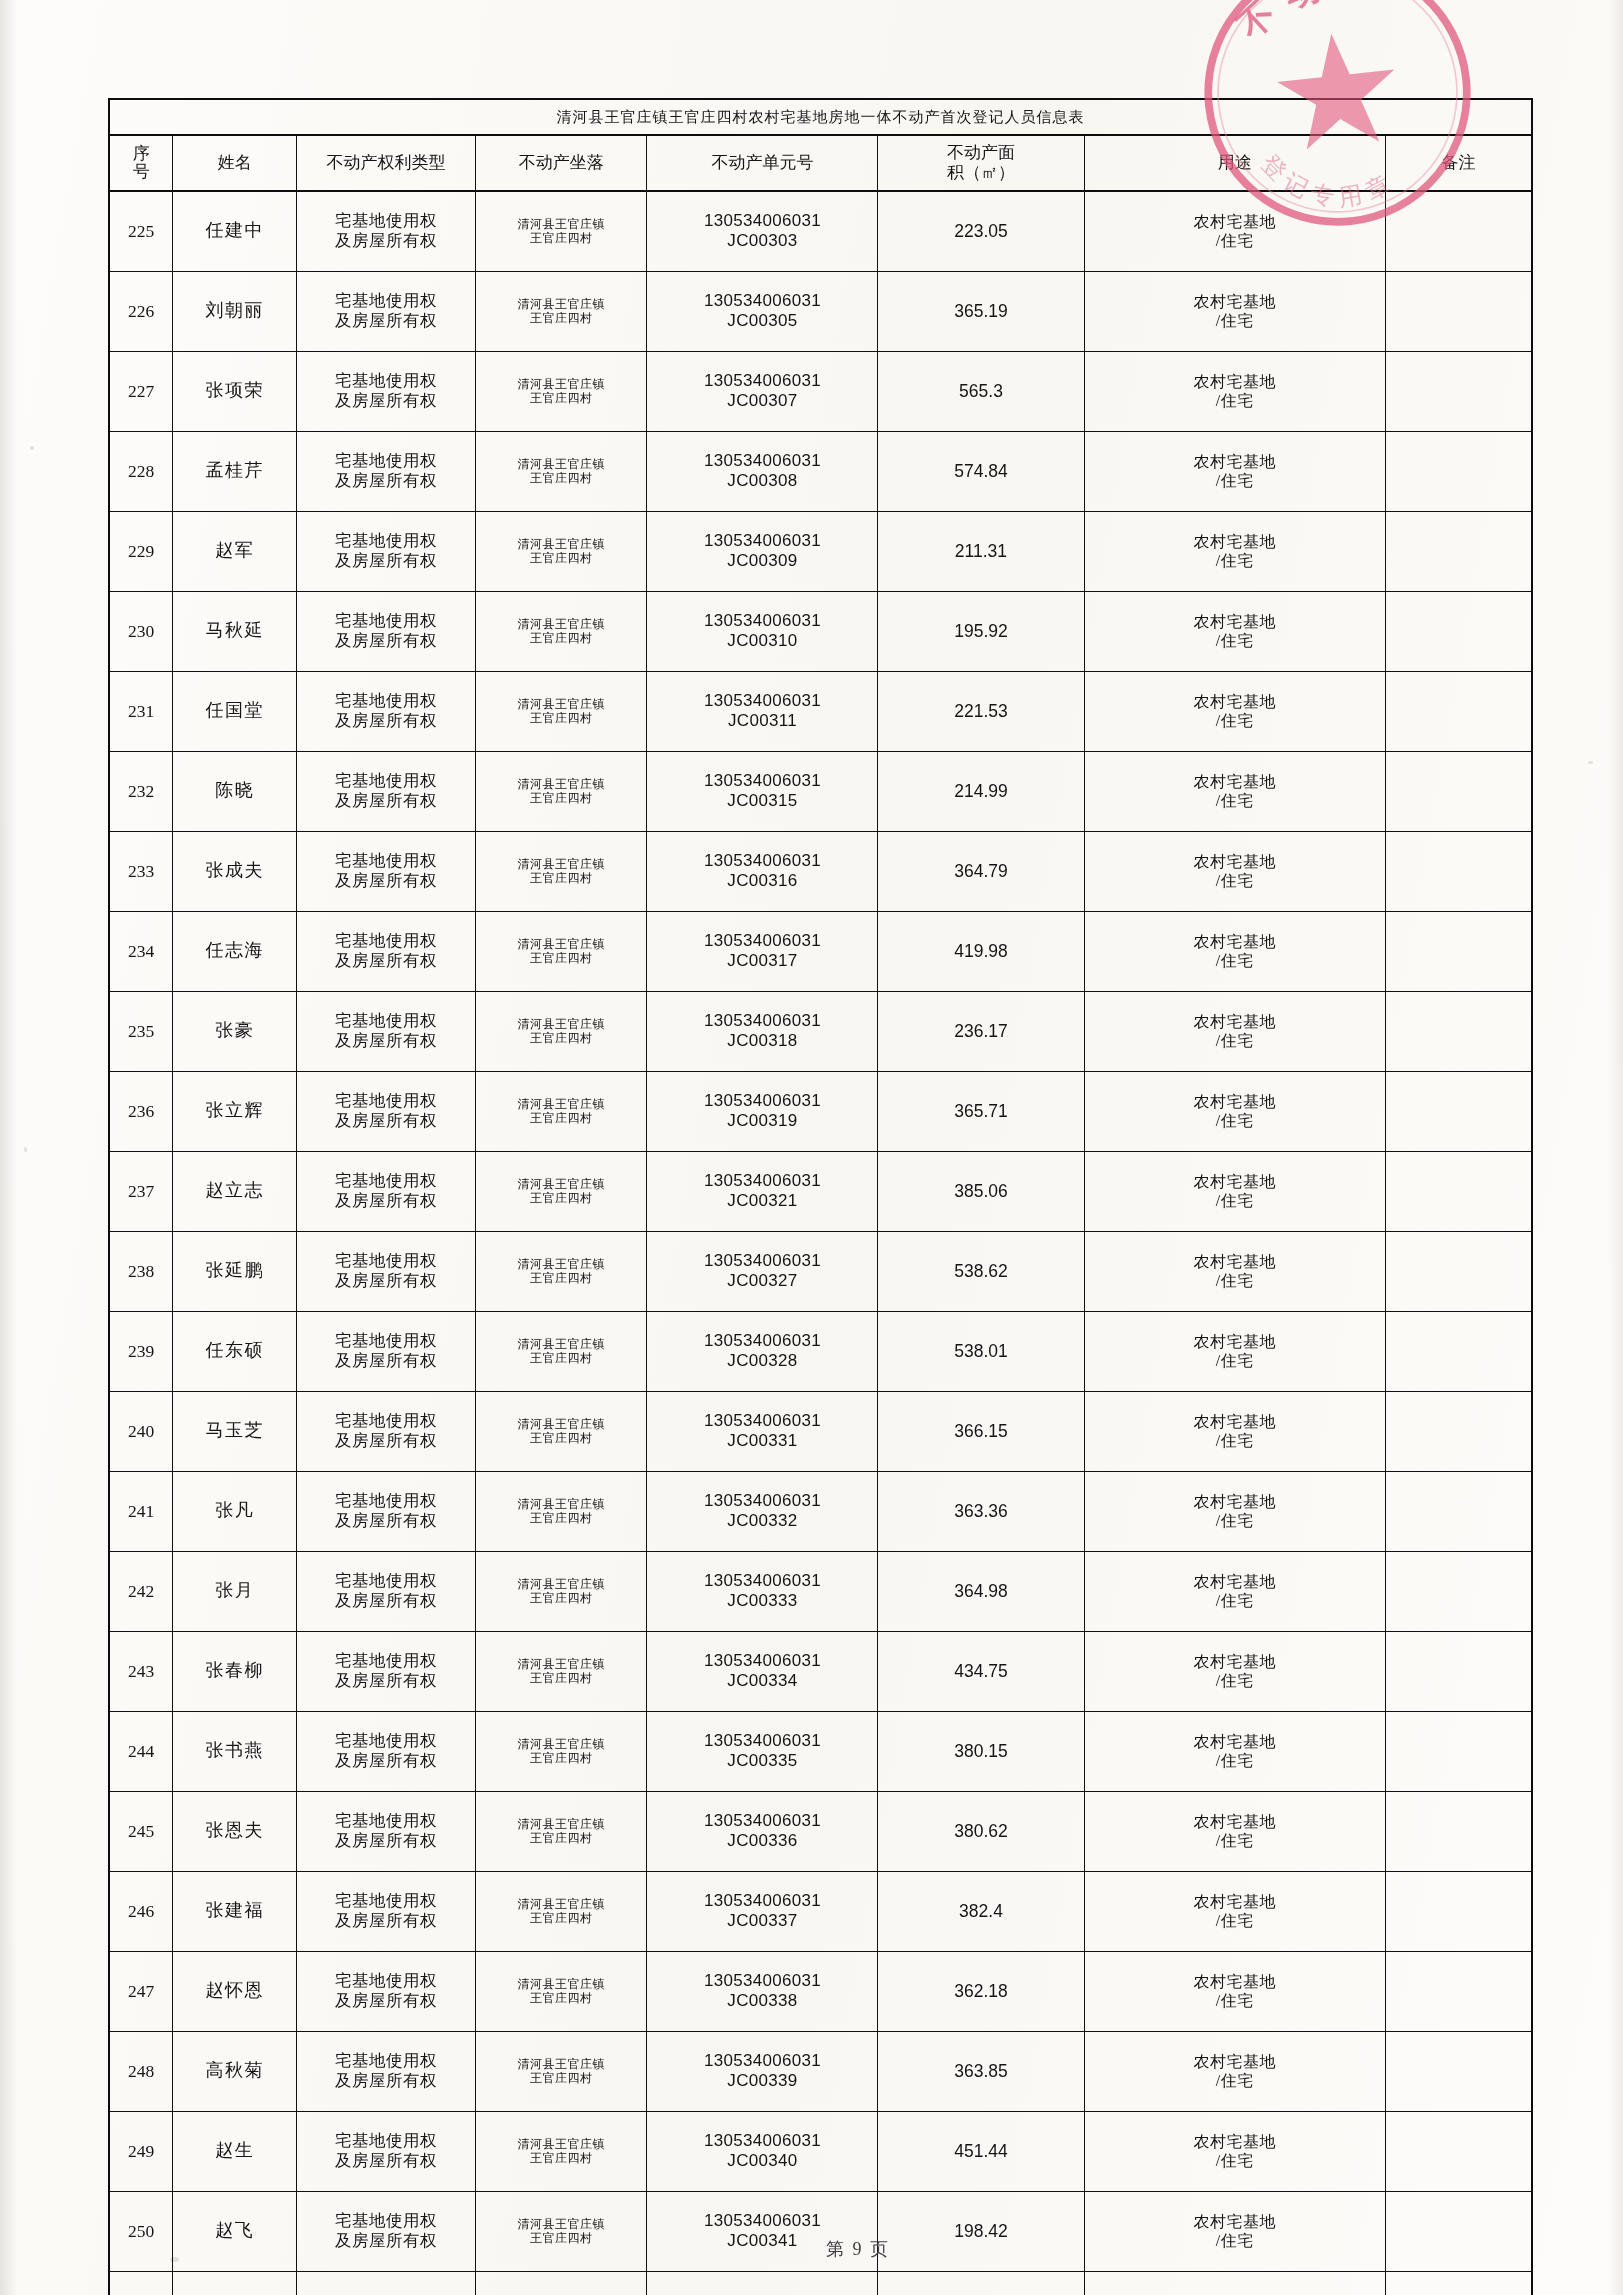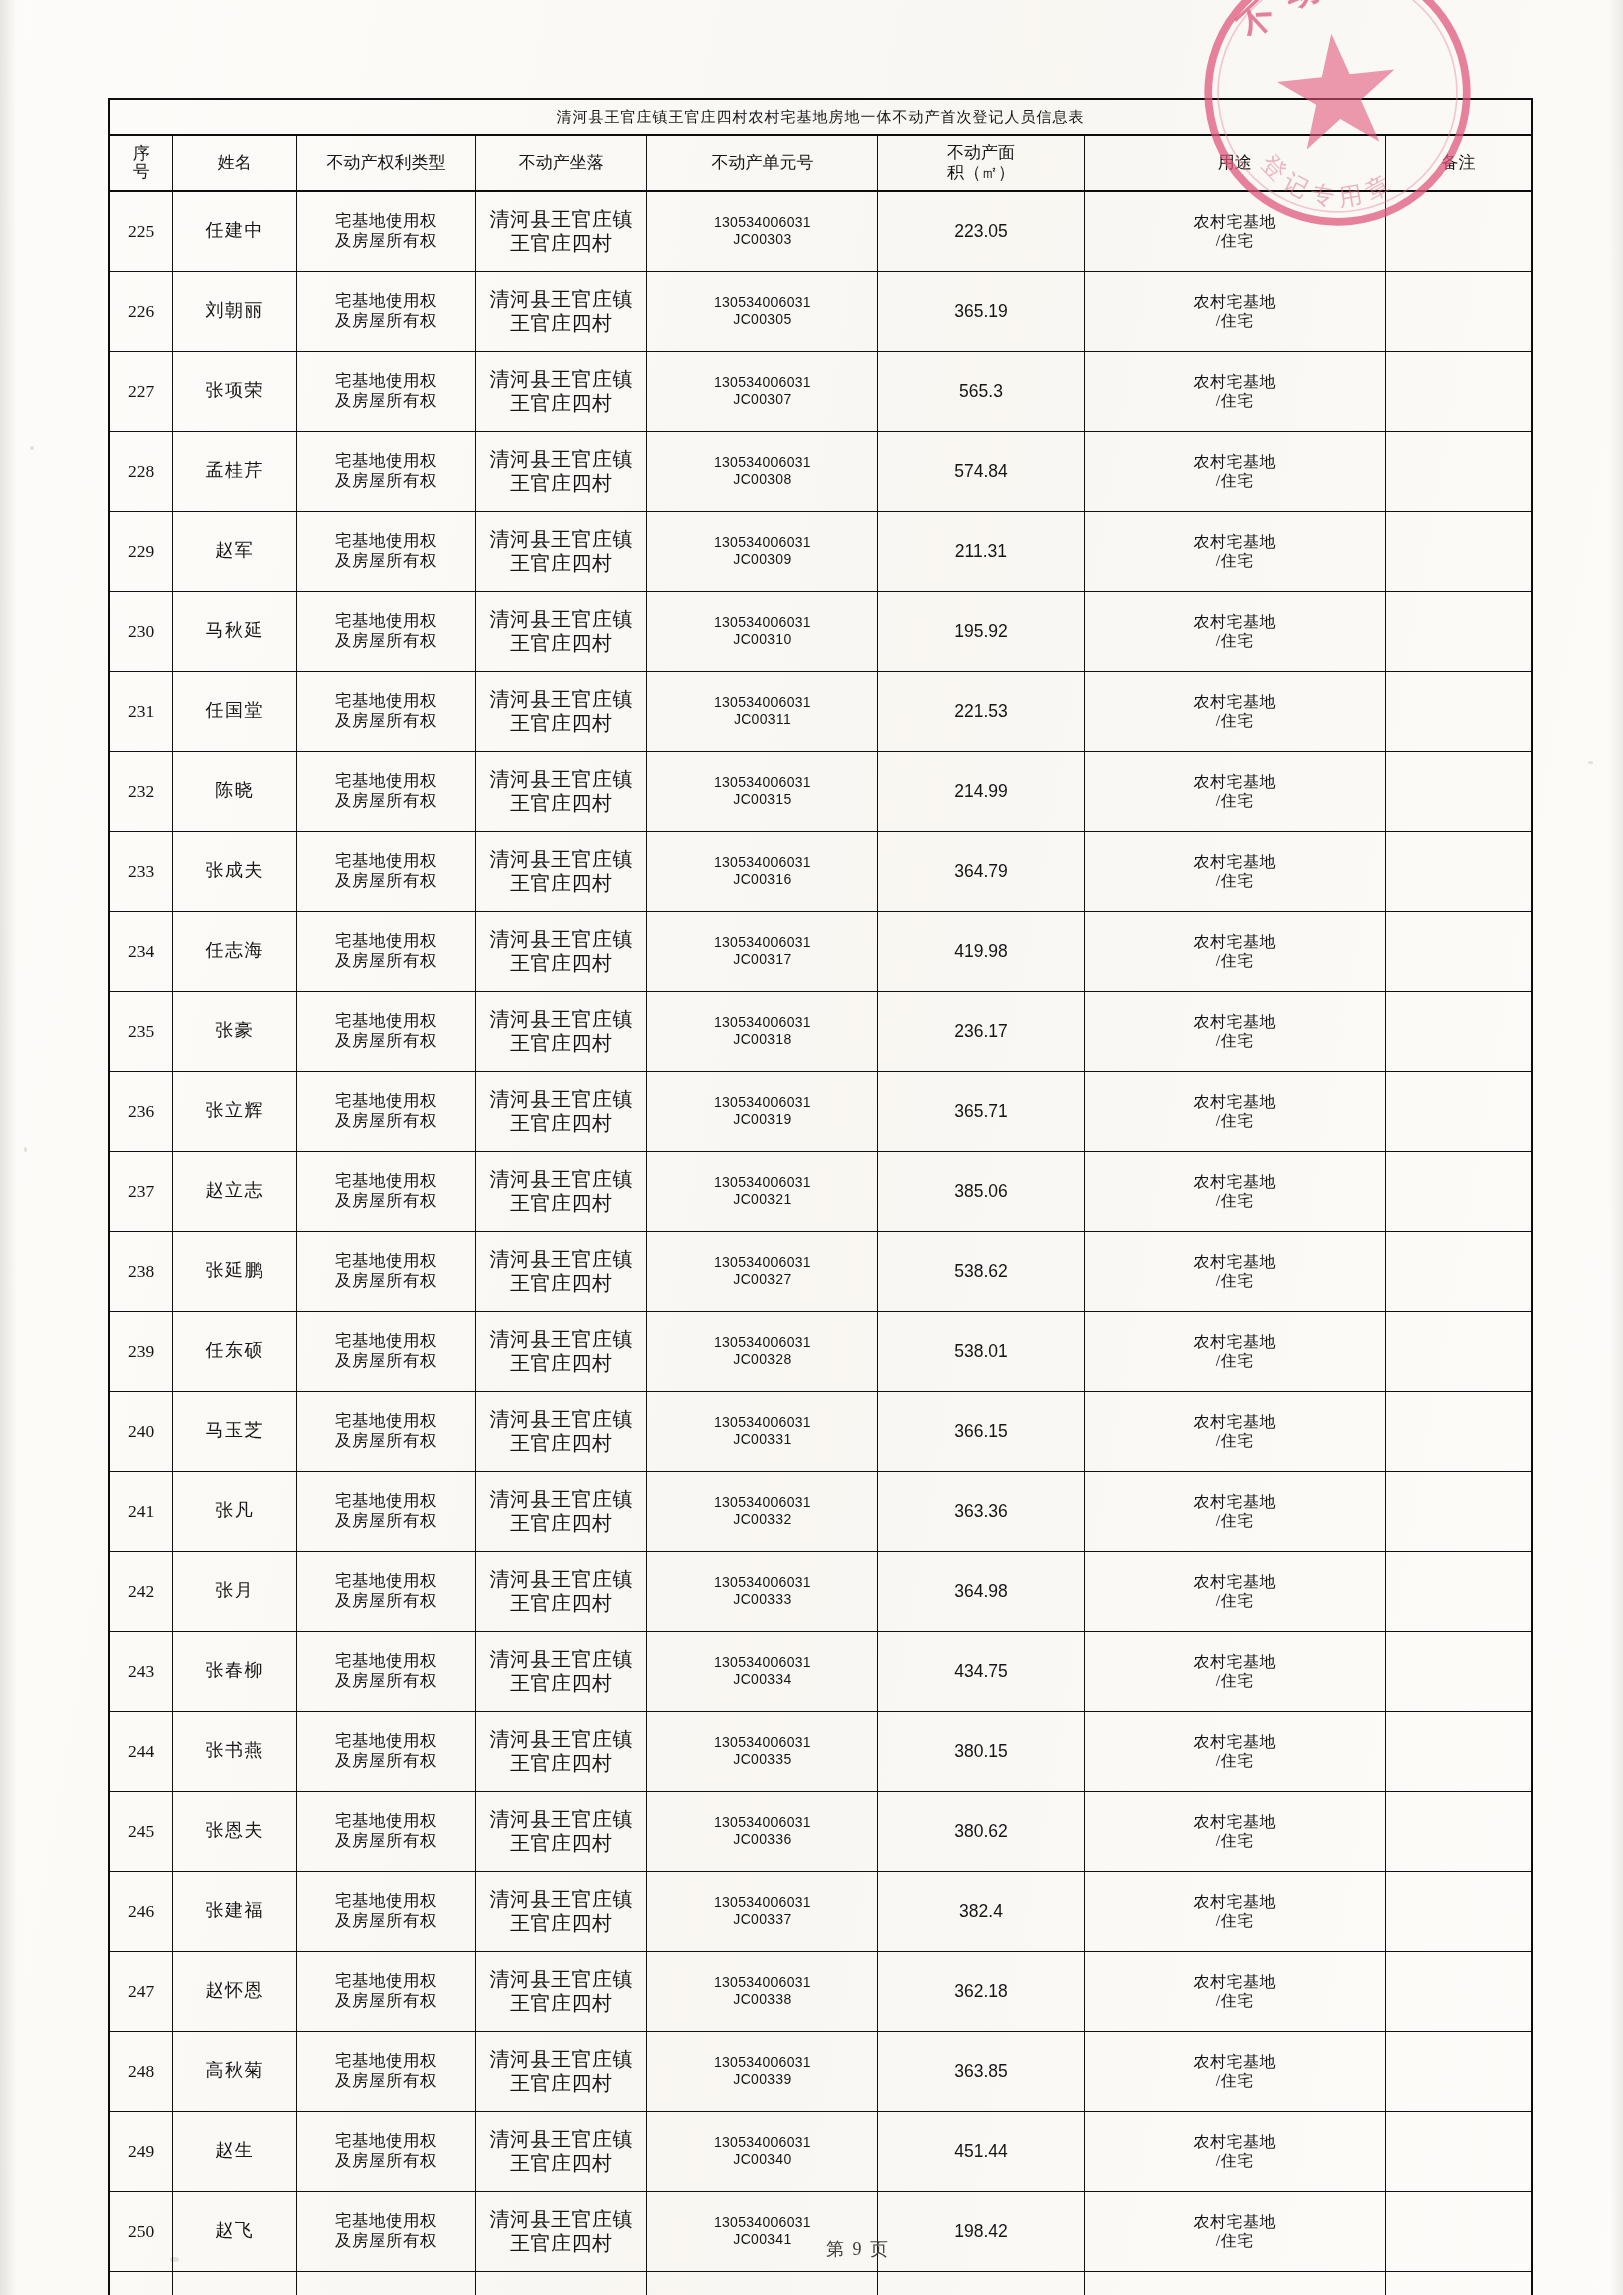--- a/index.html
+++ b/index.html
@@ -95,22 +95,22 @@
 
   tbody td {
     height: 80px;
     font-size: 17px;
     line-height: 1.2;
     font-family: "Liberation Serif", "DejaVu Serif", serif;
   }
   td.c-seq   { font-size: 17.5px; }
   td.c-name  { font-size: 18px; letter-spacing: 1.5px; }
   td.c-type  { font-size: 16.5px; letter-spacing: 0.5px; }
-  td.c-loc   { font-size: 20px; letter-spacing: 0.5px; }
-  td.c-unit  { font-size: 14px; font-family: "Liberation Sans", "DejaVu Sans", sans-serif; letter-spacing: 0.3px;}
+  td.c-loc   { font-size: 12px; letter-spacing: 0.5px; }
+  td.c-unit  { font-size: 17px; font-family: "Liberation Sans", "DejaVu Sans", sans-serif; letter-spacing: 0.3px;}
   td.c-area  { font-size: 17.5px; font-family: "Liberation Sans", "DejaVu Sans", sans-serif;}
   td.c-use   { font-size: 16px; letter-spacing: 0.5px; }
   td.c-note  { font-size: 16.5px; }
 
   .ln { display: block; }
 
   
   col.w-seq  { width: 59px; }
   col.w-name { width: 114px; }
   col.w-type { width: 165px; }

